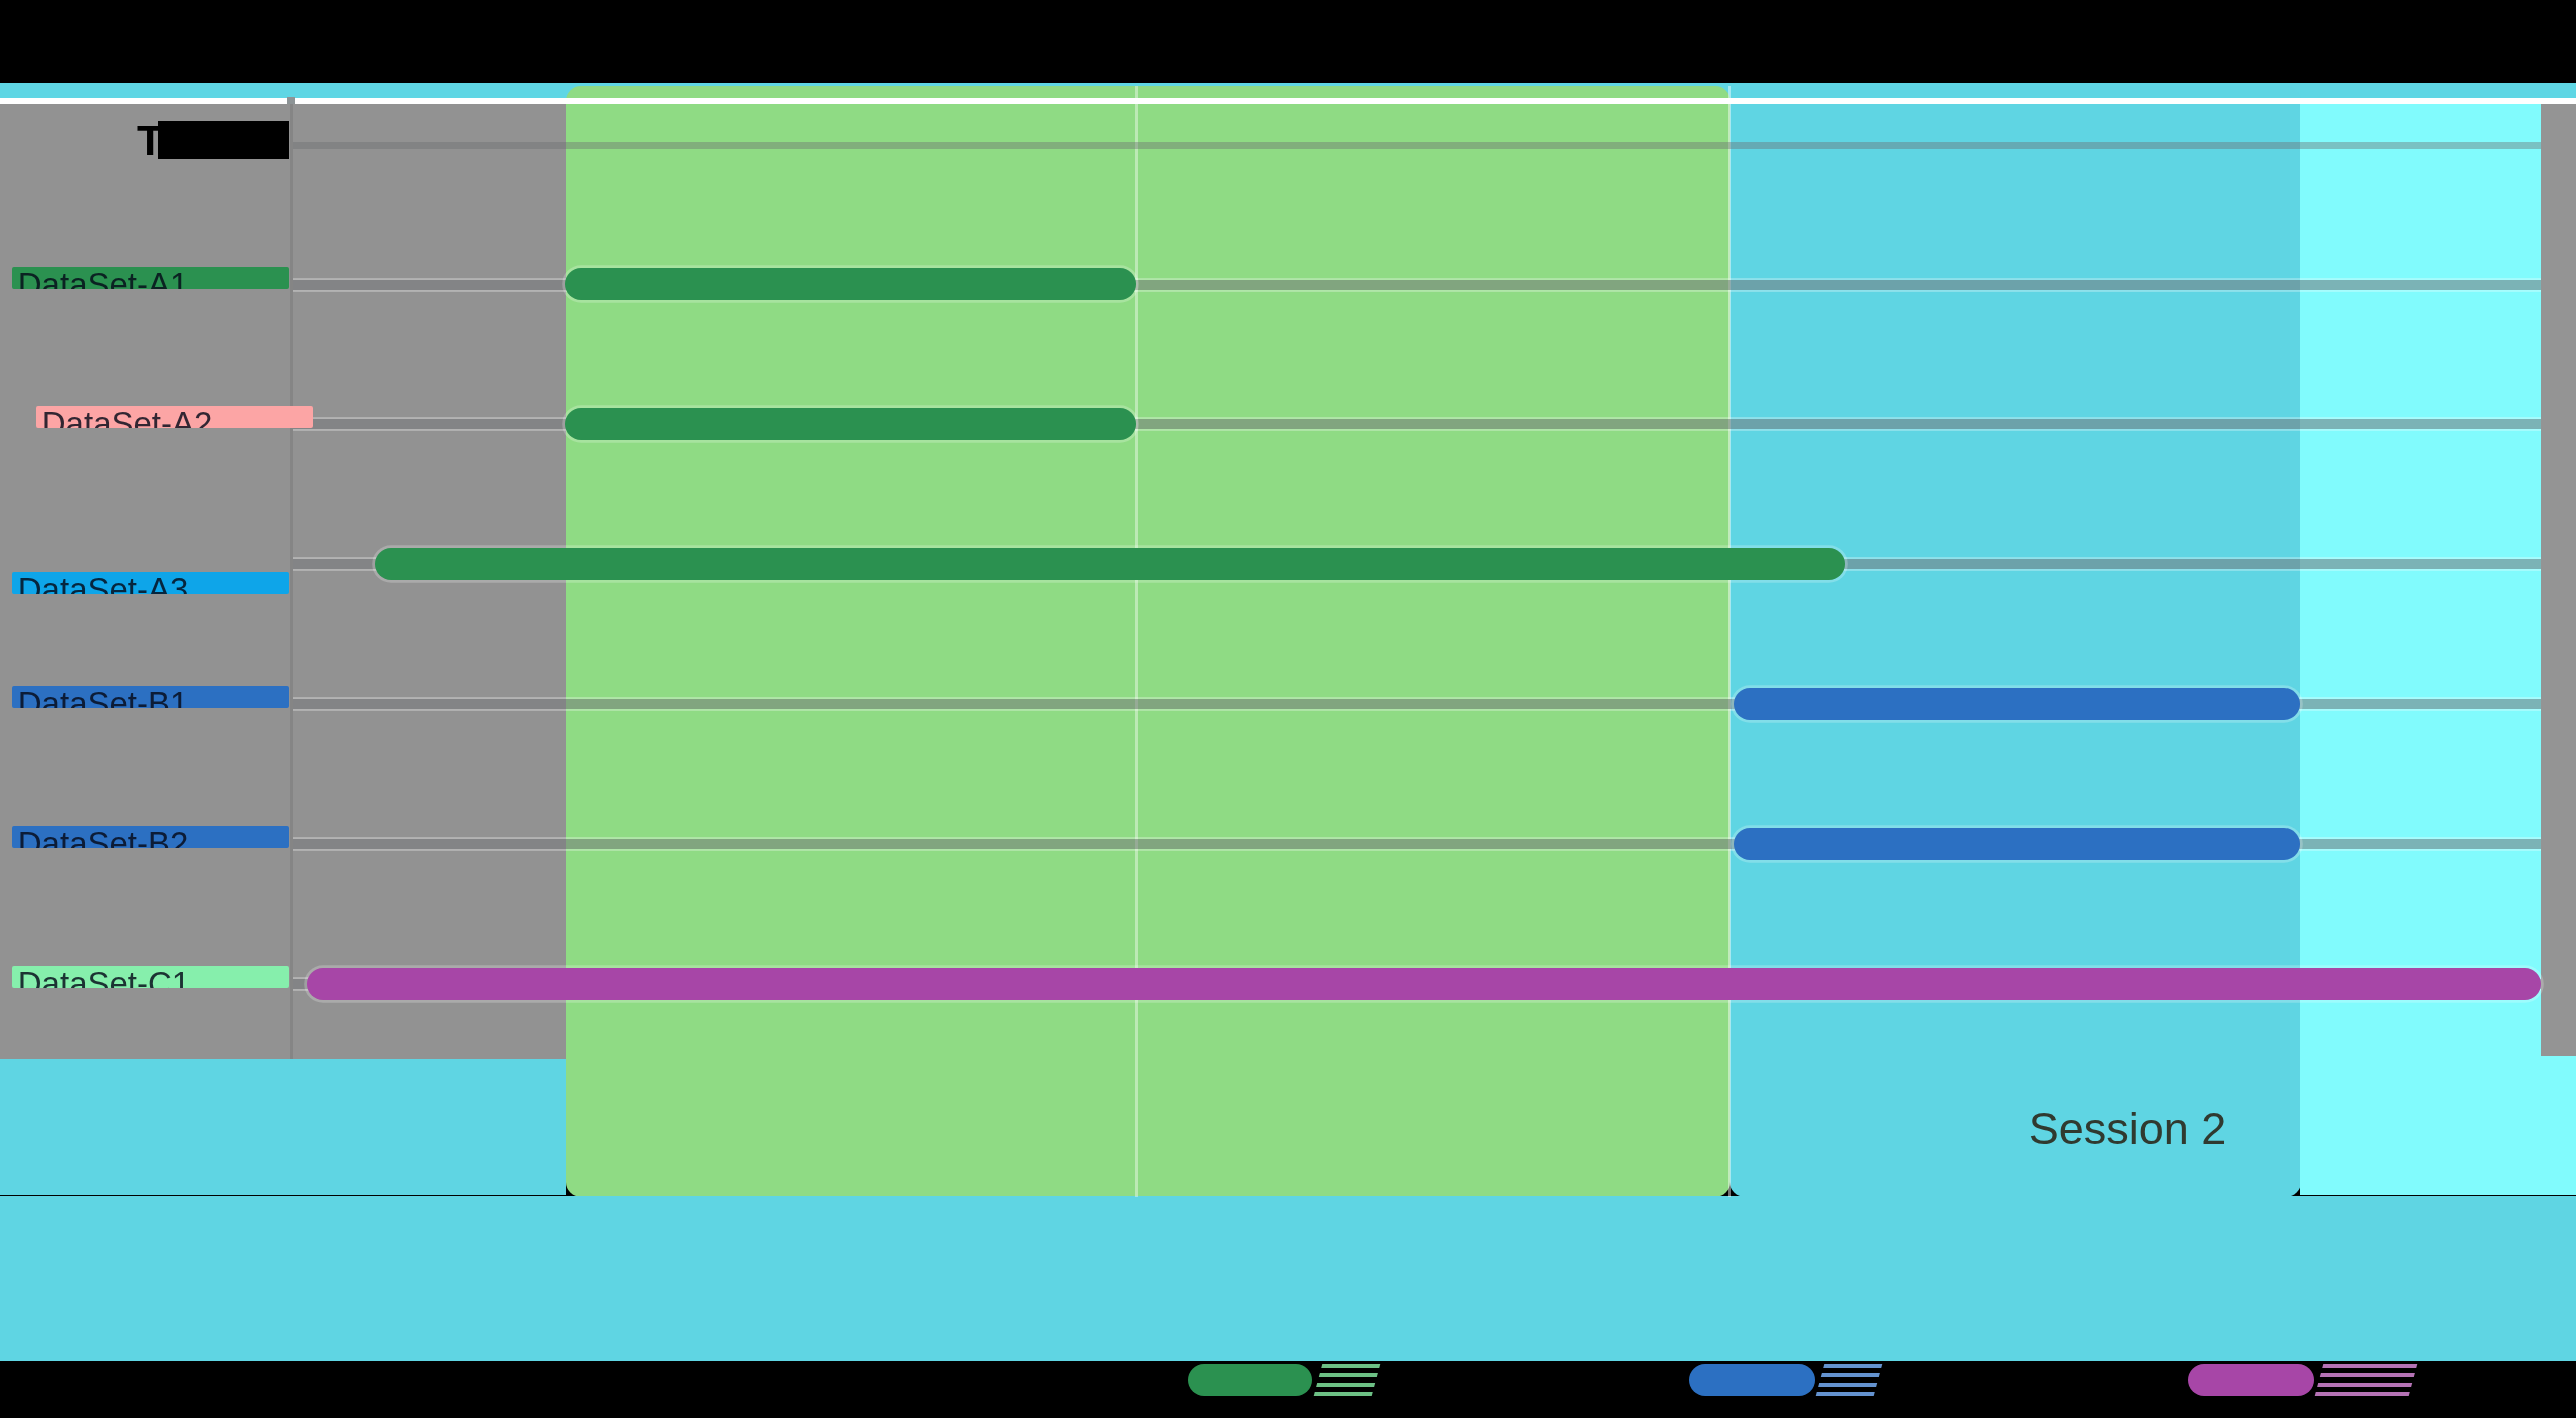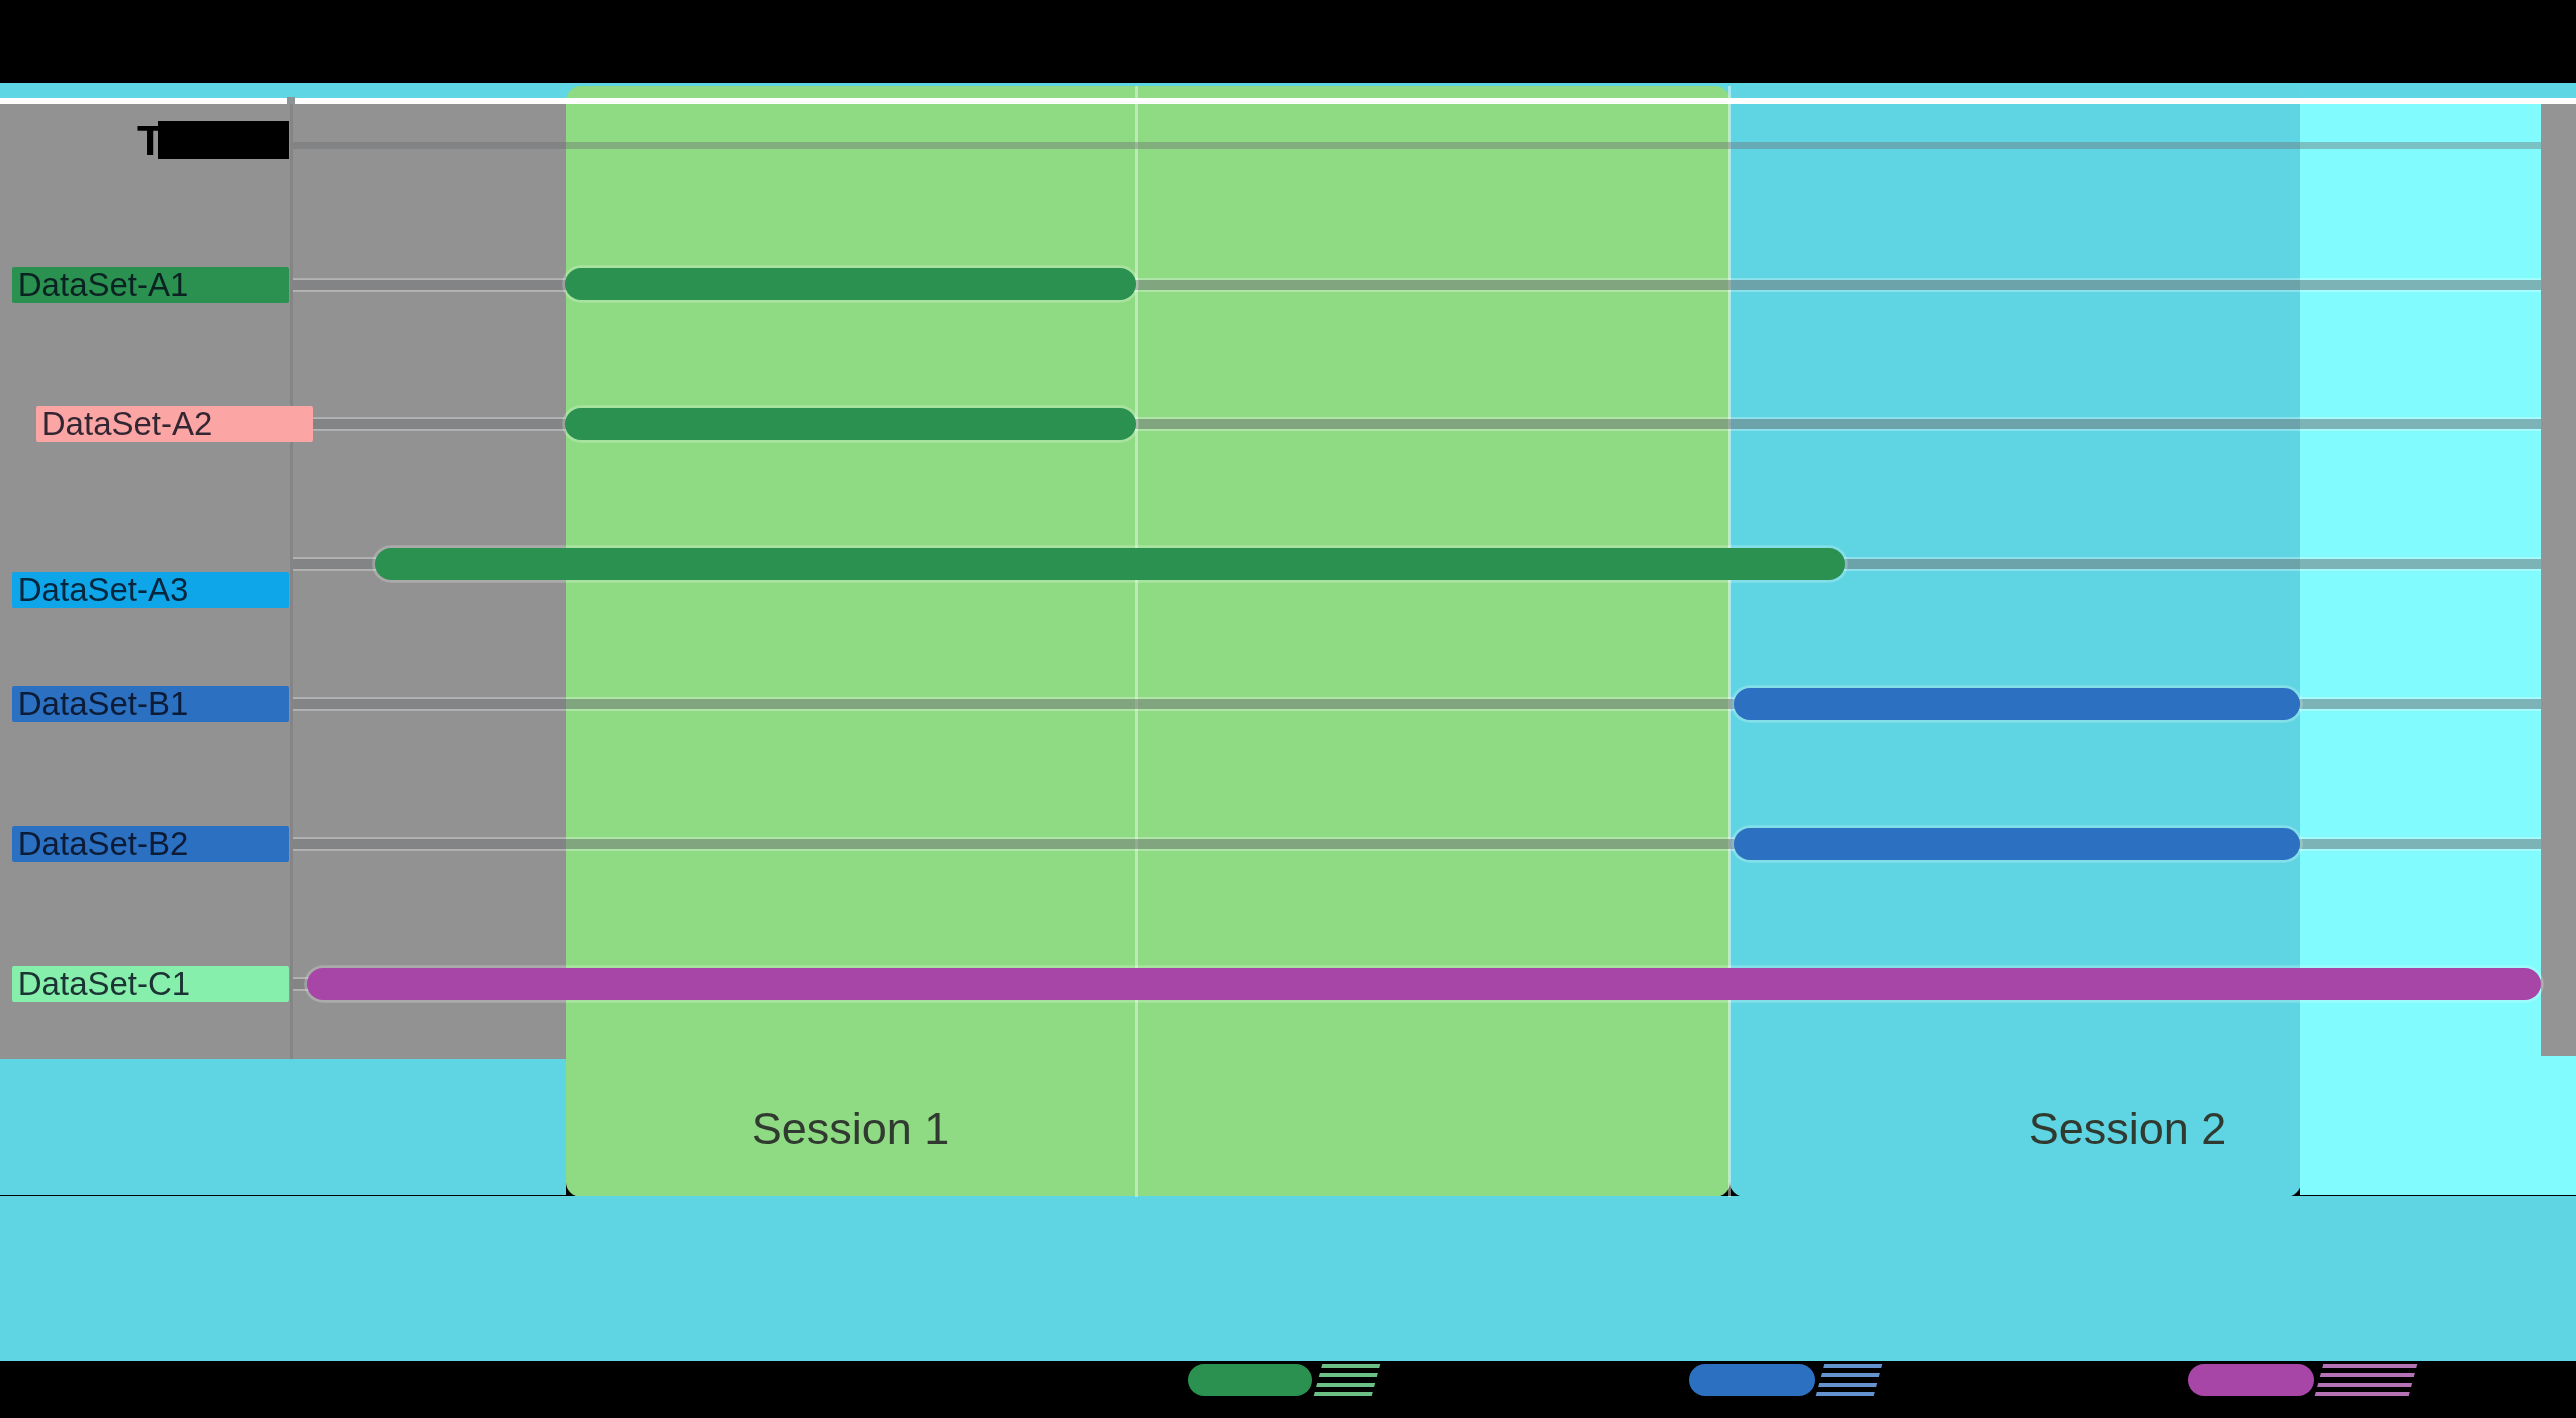--- a/index.html
+++ b/index.html
@@ -20,21 +20,21 @@
   .seam-a         {left:1135px;top:86px;width:2.8px;height:1111px;background:rgba(255,255,255,.40);z-index:3;}
   .seam-b         {left:1728px;top:86px;width:2.8px;height:1111px;background:rgba(255,255,255,.45);z-index:3;}
   .axis-line      {left:290px;top:101px;width:2.8px;height:958px;background:rgba(40,40,40,.12);z-index:3;}
   .axis-tick      {left:287px;top:97px;width:8.4px;height:6.6px;background:#8d9496;z-index:3;}
 
   
   .track{left:293px;width:2248px;height:10.3px;background:rgba(118,121,124,.55);z-index:4;
          box-shadow:0 1.9px 0 rgba(255,255,255,.30), 0 -1.9px 0 rgba(255,255,255,.30);}
   .track.thin{height:6.6px;background:rgba(110,112,114,.42);box-shadow:none;}
   .bar{height:32px;border-radius:16px;z-index:5;box-shadow:0 0 0 2.8px rgba(255,255,255,.22);}
-  .badge{left:12.2px;width:277px;height:36px;border-radius:1.9px;z-index:6;
+  .badge{left:12.2px;width:277px;height:22px;border-radius:1.9px;z-index:6;
          color:rgba(5,10,25,.82);font-size:33px;line-height:36px;padding-left:5.6px;
          white-space:nowrap;overflow:hidden;}
 
   
   .axis-title{left:137px;top:116px;width:188px;height:47px;color:#000;
               font-size:43px;font-weight:bold;z-index:7;}
   .redaction {left:158px;top:121px;width:131px;height:38px;background:#000;z-index:8;}
 
   
   .session-label{top:1104px;width:375px;height:53px;text-align:center;color:#303a30;
@@ -61,21 +61,20 @@
   <div class="margin-right"></div>
   <div class="white-line"></div>
   <div class="seam-a"></div>
   <div class="seam-b"></div>
   <div class="axis-line"></div>
   <div class="axis-tick"></div>
 
   <div class="axis-title">T</div>
   <div class="redaction"></div>
 
-  <div class="session-label s1">Session 1</div>
   <div class="session-label s2">Session 2</div>
 <div class="track thin" style="top: 142px;"></div>
     <div class="track" style="top: 280px;"></div>
     <div class="track" style="top: 419px;"></div>
     <div class="track" style="top: 559px;"></div>
     <div class="track" style="top: 699px;"></div>
     <div class="track" style="top: 839px;"></div>
     <div class="track" style="top: 979px;"></div>
     <div class="bar" style="left: 565px; width: 571px; top: 268px; background: rgb(43, 145, 80);"></div>
     <div class="bar" style="left: 565px; width: 571px; top: 408px; background: rgb(43, 145, 80);"></div>

